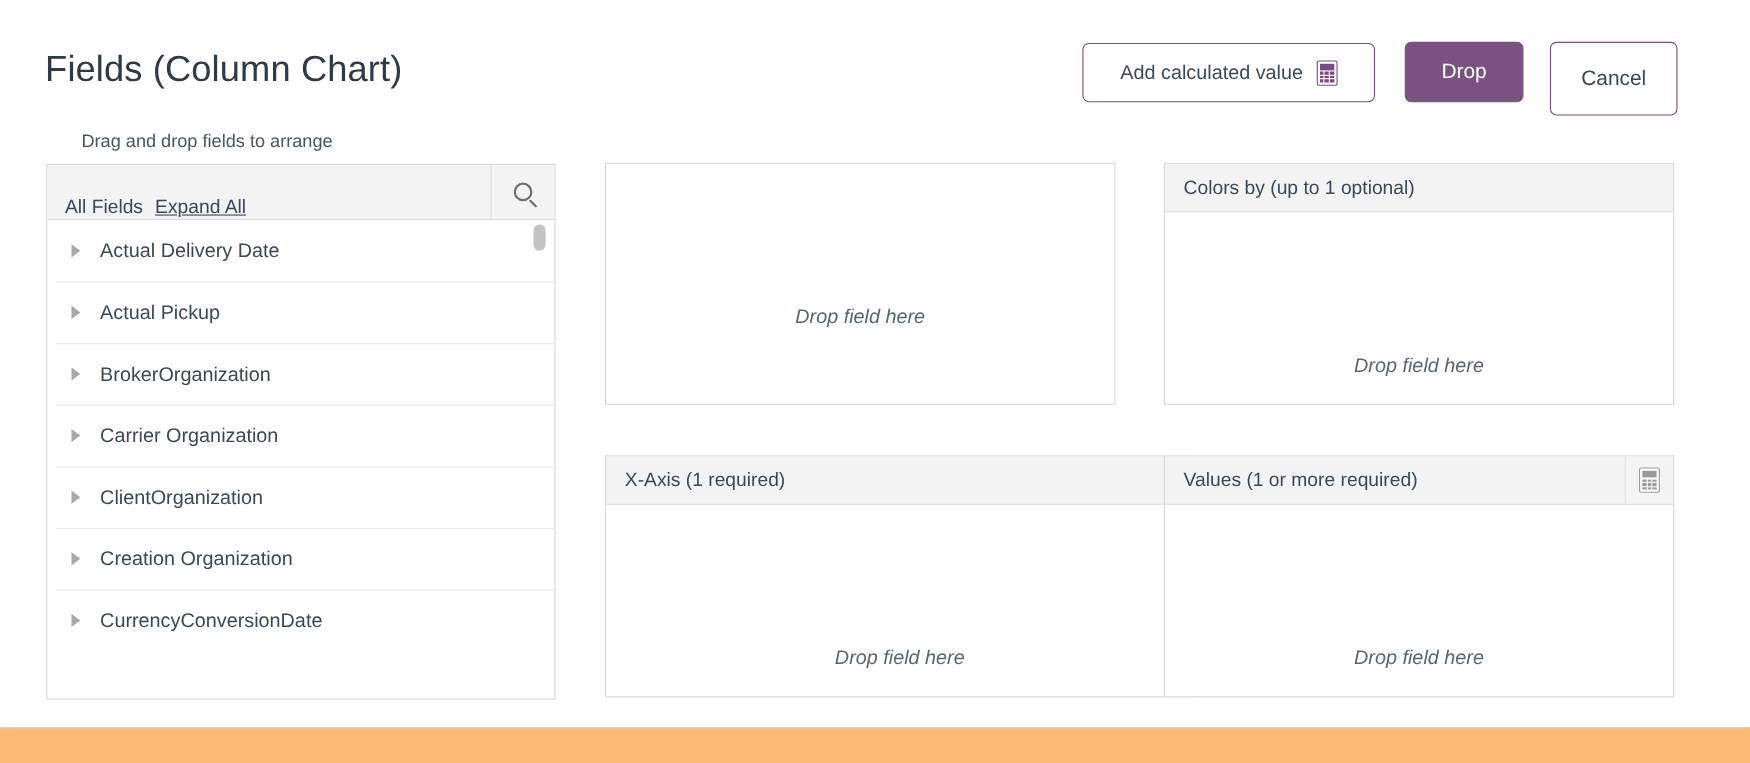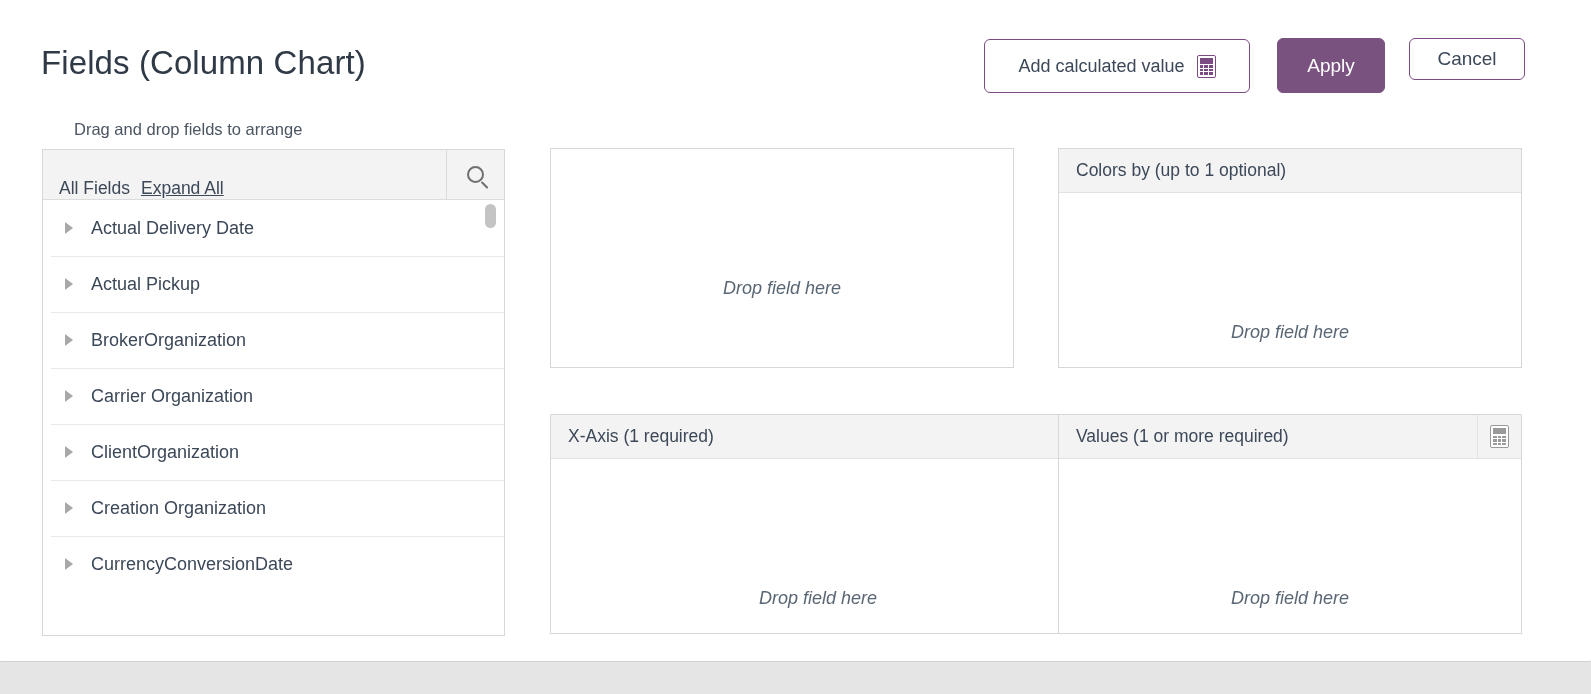--- a/index.html
+++ b/index.html
@@ -5,21 +5,21 @@
   * { box-sizing: border-box; }
   html, body {
     margin: 0; padding: 0;
     background: #ffffff;
     font-family: "Liberation Sans", sans-serif;
   }
   #root {
     position: relative;
     width: 1591px;
     height: 694px;
-    background: #e5e5e5;
+    background: #fdba74;
     overflow: hidden;
     text-decoration: underline;
   }
 
   
   .card {
     position: absolute;
     left: -8px;
     top: -8px;
     width: 1607px;
@@ -75,21 +75,21 @@
   .btn-apply {
     left: 1277px; top: 38px;
     width: 108px; height: 55px;
     background: #7a5280;
     border: 1px solid #7a5280;
     color: #ffffff;
     font-size: 19px;
   }
   .btn-cancel {
     left: 1409px; top: 38px;
-    width: 116px; height: 42px;
+    width: 116px; height: 67px;
     border: 1px solid #7b4a82;
     color: #3c4858;
     font-size: 19px;
   }
 
   
   .calc-icon {
     width: 19px; height: 23px;
     border: 1.6px solid #7b4a82;
     border-radius: 2px;
@@ -287,21 +287,21 @@
           <i></i>
           <i></i>
           <i></i>
           <i></i>
           <i></i>
           <i></i>
       </span>
     </span>
   </div>
 
-  <div class="btn btn-apply">Apply</div>
+  <div class="btn btn-apply">Drop</div>
   <div class="btn btn-cancel">Cancel</div>
 
   <div class="fields-panel">
     <div class="fields-head">
       <span class="all-fields">All Fields</span>
       <span class="expand-all">Expand All</span>
       <span class="search-cell">
         <span class="search-glyph"></span>
       </span>
     </div>

